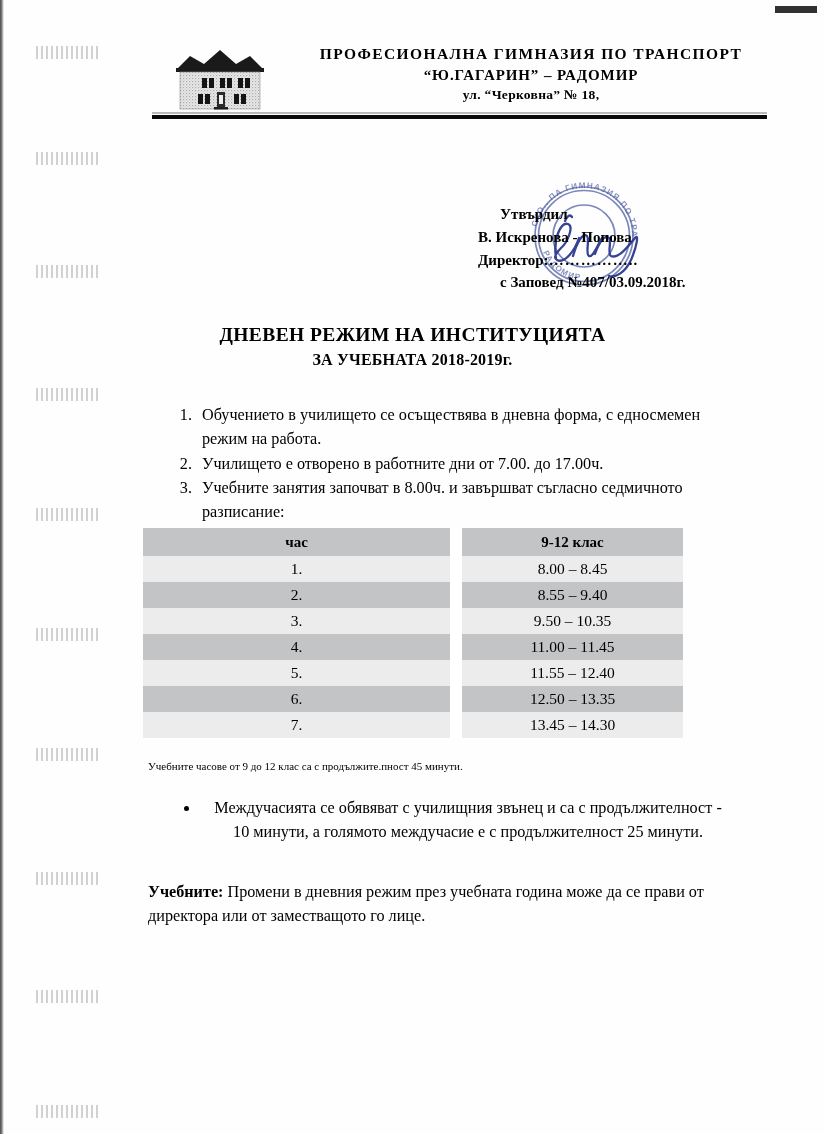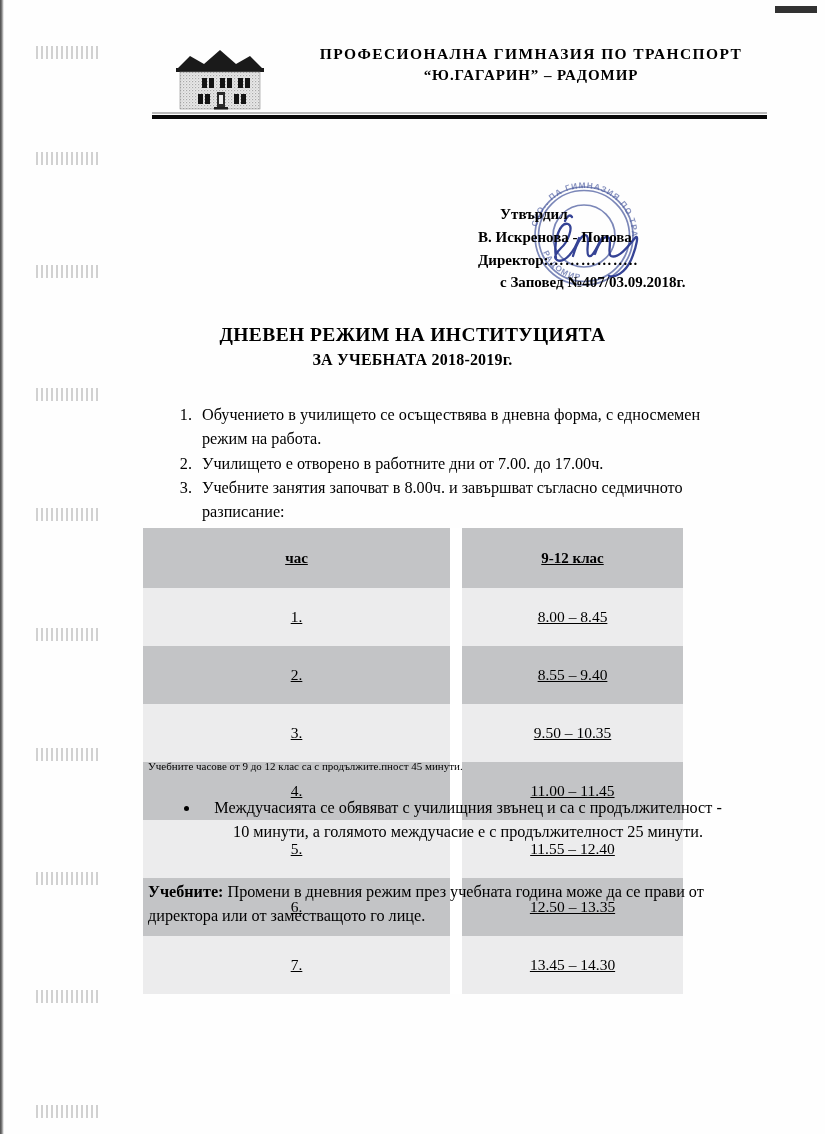--- a/index.html
+++ b/index.html
@@ -171,26 +171,25 @@
   
   .sched {
     position: absolute;
     left: 143px; top: 528px;
     width: 540px;
     border-collapse: collapse;
     table-layout: fixed;
     font-size: 15.5px;
   }
   .sched td, .sched th {
-    padding: 16px;
+    padding: 0;
     height: 26px;
     vertical-align: middle;
     text-align: center;
     font-weight: normal;
-    text-decoration: underline;
   }
   .sched col.c1 { width: 307px; }
   .sched col.gap { width: 12px; }
   .sched col.c2 { width: 221px; }
   .sched .gapcell { background: #ffffff !important; }
   .band-dark { background: #c3c4c6; }
   .band-light { background: #ececed; }
   .sched thead th {
     font-weight: bold;
     font-size: 15px;
@@ -276,20 +275,21 @@
         <rect x="67" y="46" width="5" height="10" fill="#141414"></rect>
 
         <rect x="43" y="44" width="8" height="17" fill="#2a2a2a"></rect>
         <rect x="45" y="47" width="4" height="9" fill="#efefef"></rect>
         <rect x="40" y="59" width="14" height="2.5" fill="#1f1f1f"></rect>
       </svg>
     </div>
     <div class="org-block">
       <div class="org-line1">ПРОФЕСИОНАЛНА ГИМНАЗИЯ ПО ТРАНСПОРТ</div>
       <div class="org-line2">“Ю.ГАГАРИН” – РАДОМИР</div>
+      <div class="org-line3">ул. “Черковна” № 18,</div>
     </div>
   </div>
 
   <div class="rule-wrap">
     <div class="rule-thin"></div>
     <div class="rule-thick"></div>
   </div>
 
   <div class="stamp">
     <svg width="122" height="128" viewBox="0 0 122 128" xmlns="http://www.w3.org/2000/svg">

